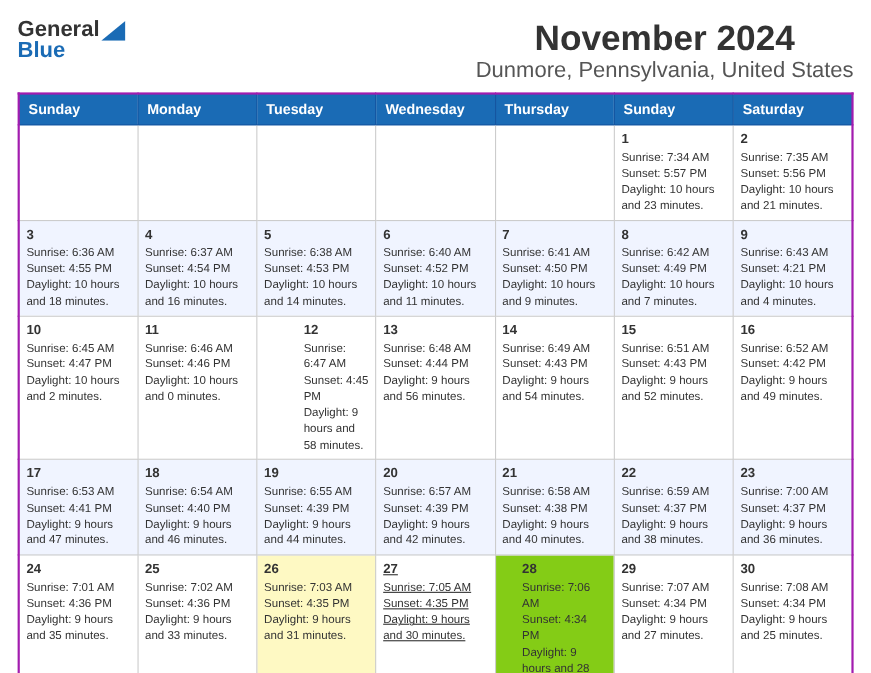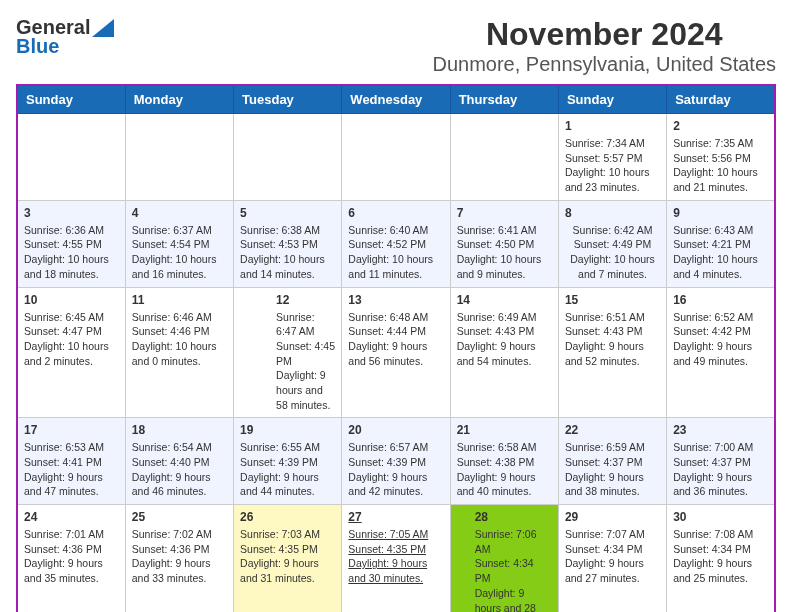--- a/index.html
+++ b/index.html
@@ -153,21 +153,21 @@
 Daylight: 10 hours and 11 minutes.</div>
         </td>
         <td style="background: rgb(240, 244, 255);">
           <span class="day-num">7</span>
           <div class="cell-text" style="white-space: pre-line;">Sunrise: 6:41 AM
 Sunset: 4:50 PM
 Daylight: 10 hours and 9 minutes.</div>
         </td>
         <td style="background: rgb(240, 244, 255);">
           <span class="day-num">8</span>
-          <div class="cell-text" style="white-space: pre-line; text-align: center;">Sunrise: 6:42 AM
+          <div class="cell-text" style="white-space: pre-line;">Sunrise: 6:42 AM
 Sunset: 4:49 PM
 Daylight: 10 hours and 7 minutes.</div>
         </td>
         <td style="background: rgb(240, 244, 255);">
           <span class="day-num">9</span>
           <div class="cell-text" style="white-space: pre-line;">Sunrise: 6:43 AM
 Sunset: 4:21 PM
 Daylight: 10 hours and 4 minutes.</div>
         </td>
       </tr>

